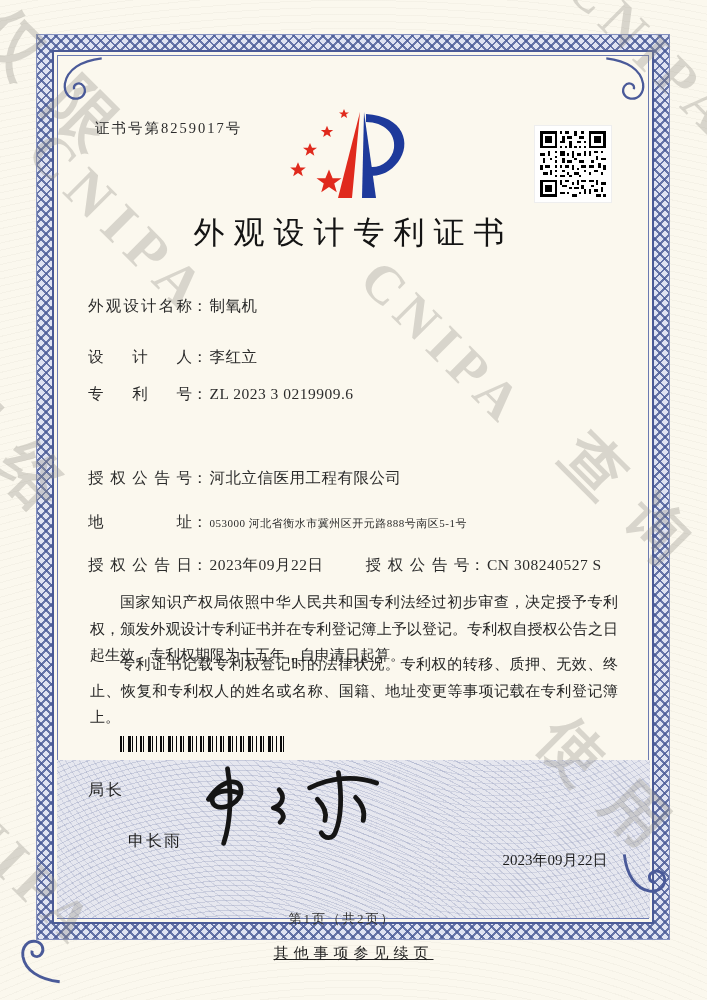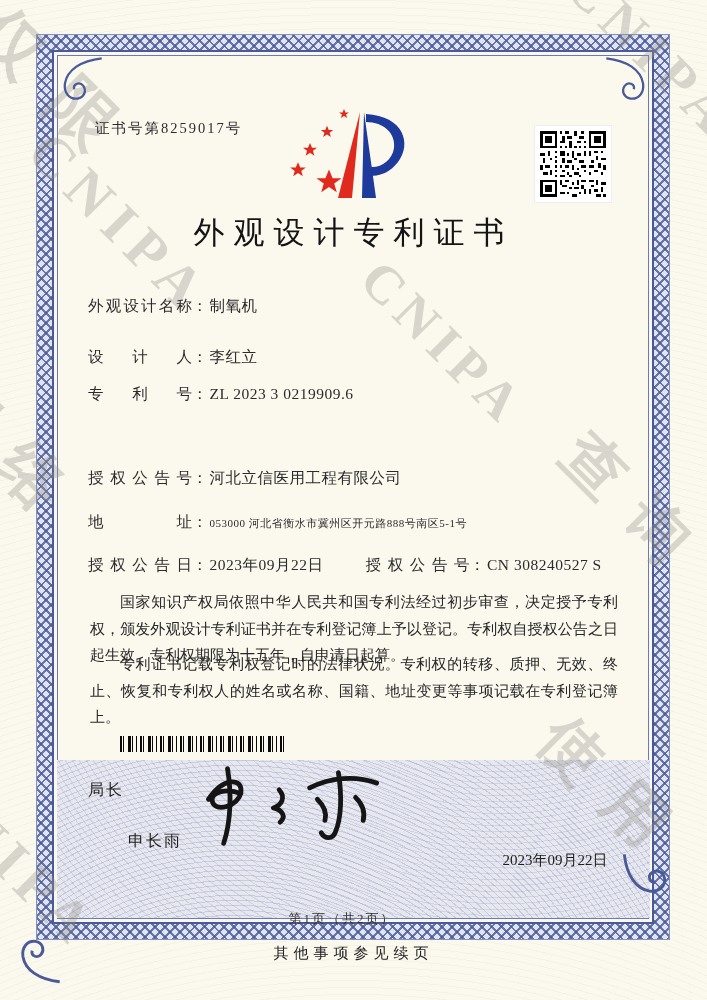--- a/index.html
+++ b/index.html
@@ -75,21 +75,21 @@
   .signer-title{position:absolute;left:88px;top:780px;z-index:4;font-size:16px;color:#1e1e1e;
                 font-family:"Liberation Sans",sans-serif;letter-spacing:2px;}
   .signer-name{position:absolute;left:88px;top:831px;z-index:4;font-size:16px;color:#1e1e1e;
                font-family:"Liberation Sans",sans-serif;letter-spacing:2px;margin-left:40px;}
   .sig{position:absolute;left:185px;top:763px;width:215px;height:86px;z-index:4;}
   .issue-date{position:absolute;left:470px;top:851px;width:170px;text-align:center;z-index:4;
               font-size:15px;color:#1e1e1e;}
   .page-footer{position:absolute;left:0;top:910px;width:590px;text-align:center;z-index:4;
                font-size:13px;color:#333;letter-spacing:2px;margin-left:47px;}
   .cont-note{position:absolute;left:0;top:944px;width:707px;text-align:center;z-index:4;
-             font-size:15px;color:#222;letter-spacing:5px;}
+             font-size:15px;color:#222;letter-spacing:5px;text-decoration:underline;}
 
   
   .fl{position:absolute;z-index:5;width:46px;height:46px;}
   .fl-tl{left:58px;top:56px;}
   .fl-tr{left:604px;top:56px;transform:scaleX(-1);}
   .fl-bl{left:16px;top:938px;transform:scaleY(-1);}
   .fl-br{left:622px;top:852px;transform:scale(-1,-1) rotate(90deg);}
 </style>
 </head>
 <body>

